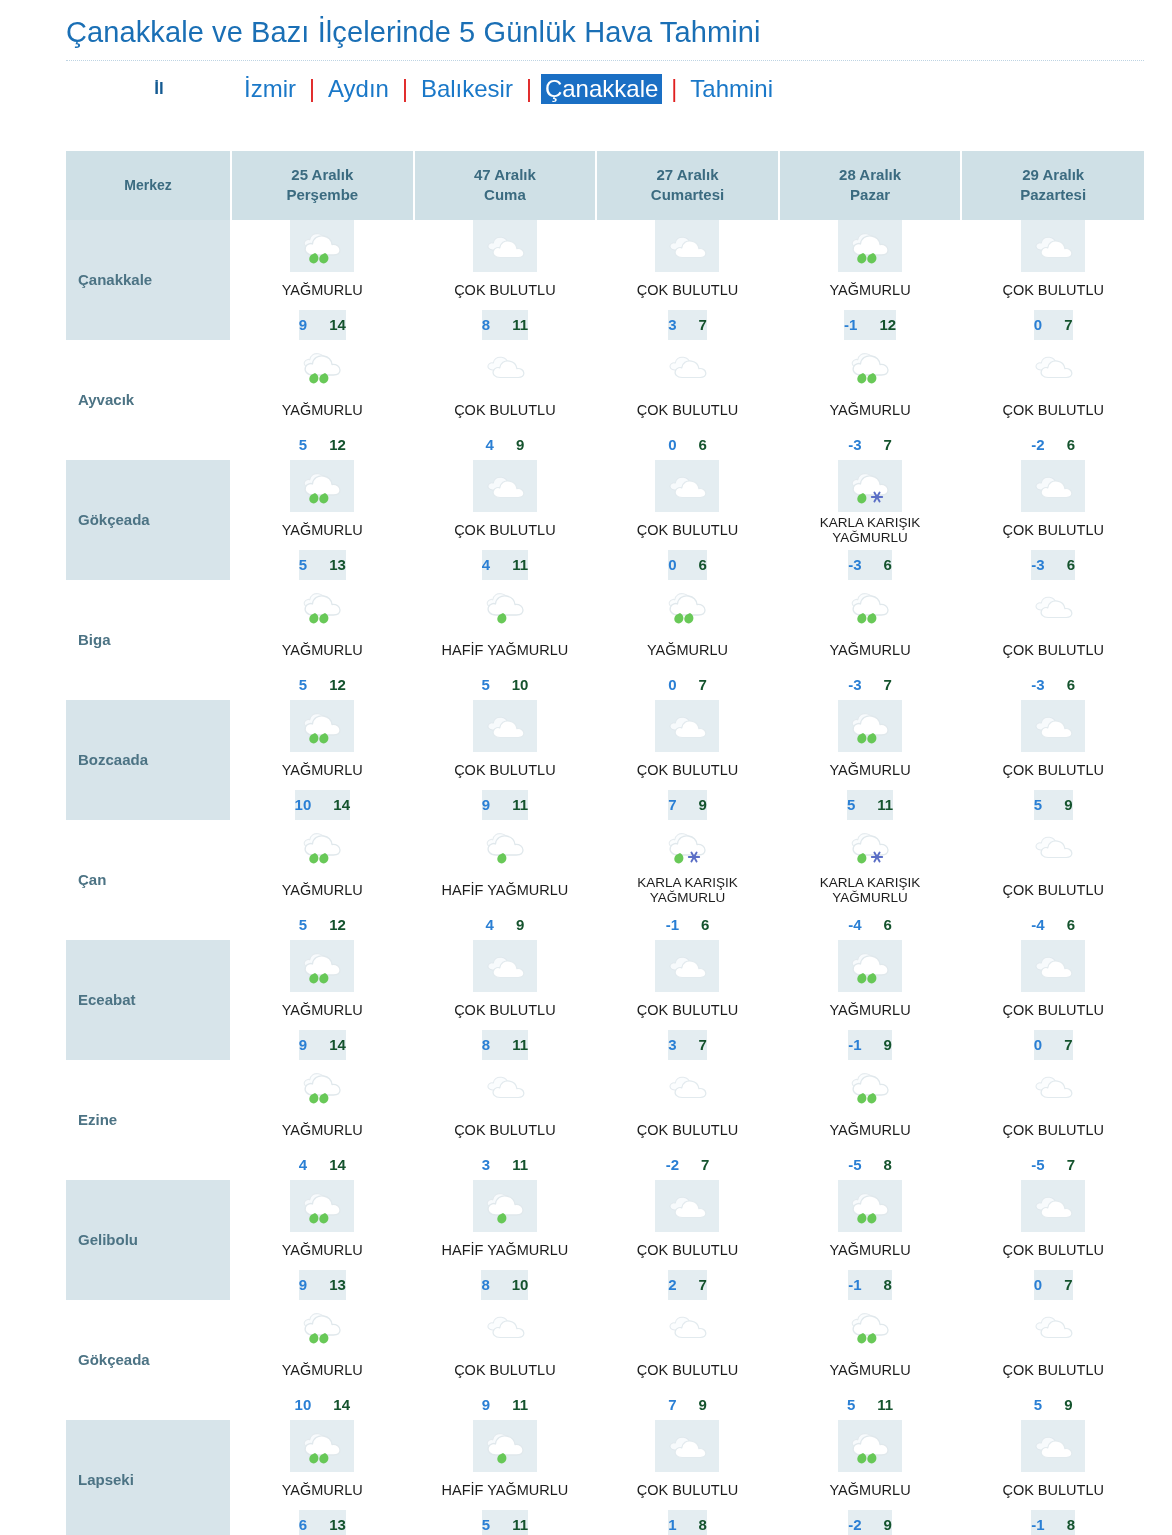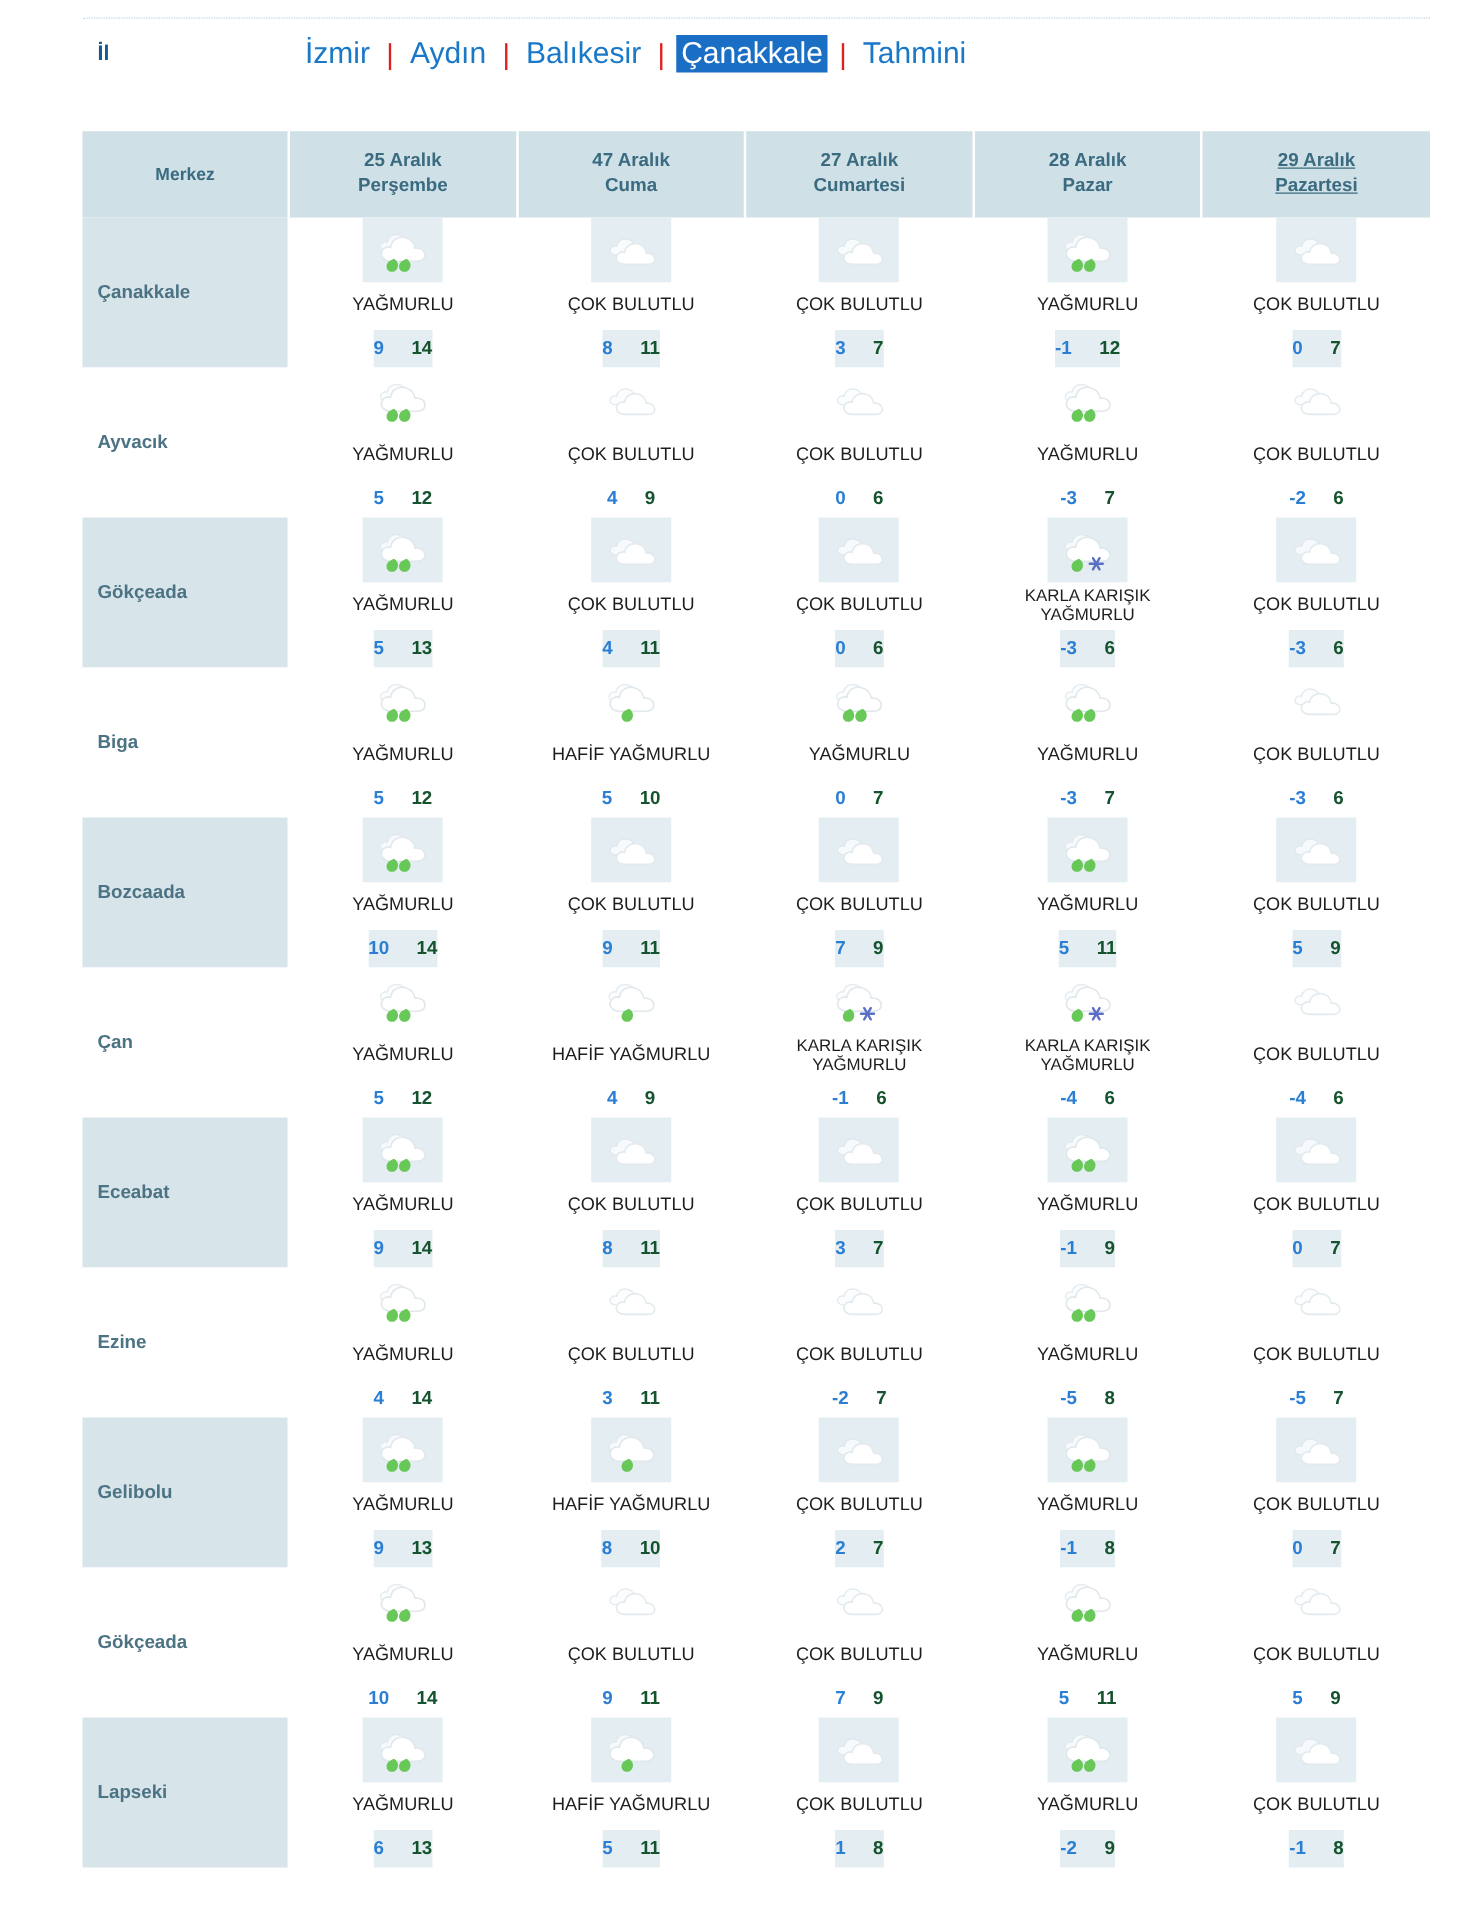--- a/index.html
+++ b/index.html
@@ -32,20 +32,21 @@
     width: 1078px;
     height: 0;
     border-bottom: 1px dotted #bed4e3;
   }
 
   .nav-row {
     display: flex;
     align-items: center;
     height: 56px;
     padding-left: 4px;
+    text-align: center;
   }
   .nav-label {
     font-size: 17px;
     font-weight: bold;
     color: #145a92;
     width: 170px;
     flex: none;
     padding-left: 8px;
   }
   .nav-links {
@@ -83,21 +84,21 @@
   thead th {
     background: #cfe0e6;
     color: #3b6b80;
     font-size: 15px;
     font-weight: bold;
     text-align: center;
     padding: 14px 4px 15px 4px;
     border-right: 2px solid #ffffff;
     line-height: 1.32;
   }
-  thead th:last-child { border-right: none; text-decoration: underline; }
+  thead th:last-child { border-right: none; }
   thead th .d1 { display: block; }
   thead th .d2 { display: block; }
   thead th.name-head { font-size: 14px; }
 
   tbody tr.row { vertical-align: top; }
   td.city {
     background: #d7e4ea;
     color: #4c7384;
     font-size: 15px;
     font-weight: bold;
@@ -154,20 +155,21 @@
 
   
   .wx { display: block; }
 </style>
 </head>
 <body>
 
 <div class="page">
 
   <div class="header">
+    <h1 class="page-title">Çanakkale ve Bazı İlçelerinde 5 Günlük Hava Tahmini</h1>
     <div class="title-rule"></div>
 
     <div class="nav-row">
       <div class="nav-label">İl</div>
       <div class="nav-links" id="province-links">
           <a href="#" class="nav-link">İzmir</a>
           <span class="nav-sep">|</span>
           <a href="#" class="nav-link">Aydın</a>
           <span class="nav-sep">|</span>
           <a href="#" class="nav-link">Balıkesir</a>

